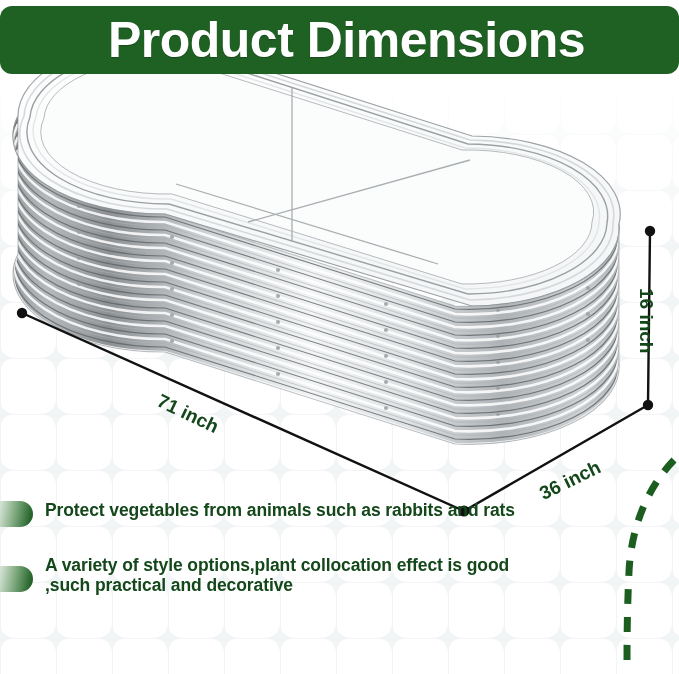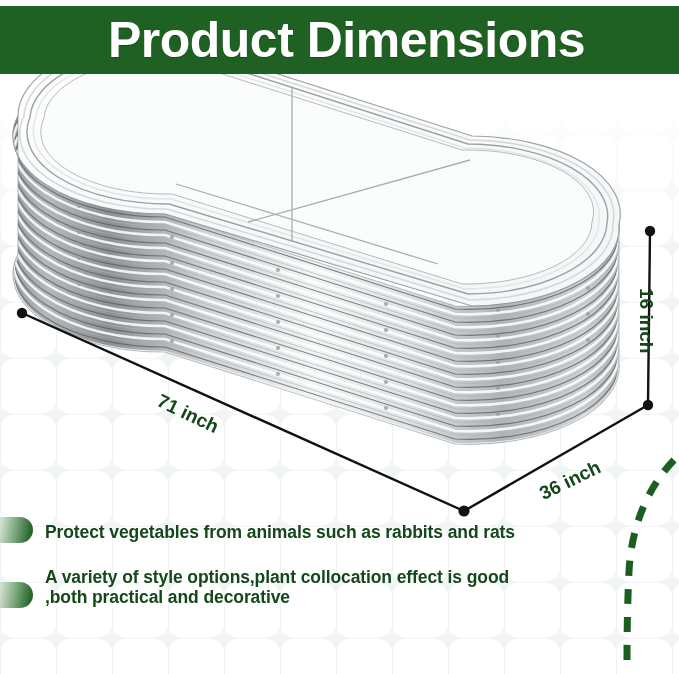--- a/index.html
+++ b/index.html
@@ -41,20 +41,21 @@
     left: 0;
     top: 6px;
     width: 679px;
     height: 68px;
     background: #1f6123;
     z-index: 6;
     display: flex;
     align-items: center;
     justify-content: center;
     box-sizing: border-box;
+    border-radius: 12px;
   }
   .banner-title {
     color: #ffffff;
     font-family: "Liberation Sans", sans-serif;
     font-weight: bold;
     font-size: 50px;
     line-height: 1;
     letter-spacing: -0.5px;
     white-space: nowrap;
     padding-left: 14px;
@@ -113,21 +114,21 @@
   .features {
     position: absolute;
     left: 0;
     top: 478px;
     width: 679px;
     z-index: 5;
   }
   .feature-row {
     position: relative;
     display: flex;
-    align-items: flex-end;
+    align-items: center;
     height: 65px;
   }
   .bullet-pill {
     position: relative;
     flex: 0 0 auto;
     width: 41px;
     height: 26px;
     margin-left: -8px;
     margin-top: 7px;
     border-radius: 0 14px 14px 0;
@@ -391,21 +392,21 @@
   <div class="dim-label depth">36 inch</div>
   <div class="dim-label height">16 inch</div>
 
   <div class="features">
     <div class="feature-row">
       <span class="bullet-pill"></span>
       <span class="feature-text">Protect vegetables from animals such as rabbits and rats</span>
     </div>
     <div class="feature-row">
       <span class="bullet-pill"></span>
-      <span class="feature-text">A variety of style options,plant collocation effect  is good ,both practical and decorative</span>
+      <span class="feature-text">A variety of style options,plant collocation effect  is good ,such practical and decorative</span>
     </div>
   </div>
 
   <svg class="arc-decoration" viewBox="0 0 110 220">
     <path d="M105,6 C 78,34 62,74 60,118 C 58,158 58,190 58,214" fill="none" stroke="#1b5e20" stroke-width="7" stroke-dasharray="15 13" stroke-linecap="butt"></path>
   </svg>
 
 </div>
 
 </body></html>

